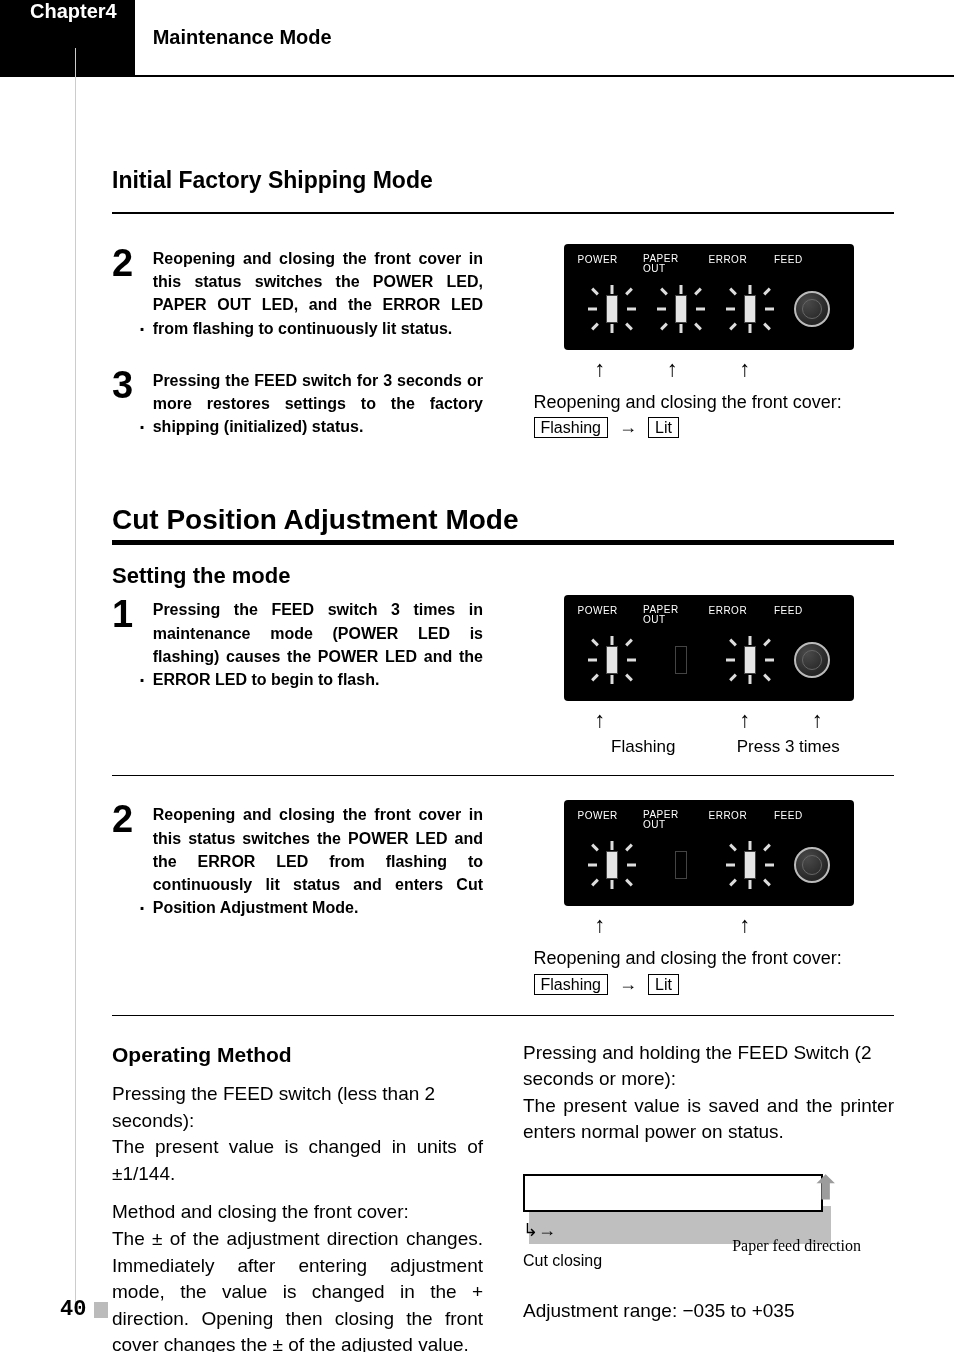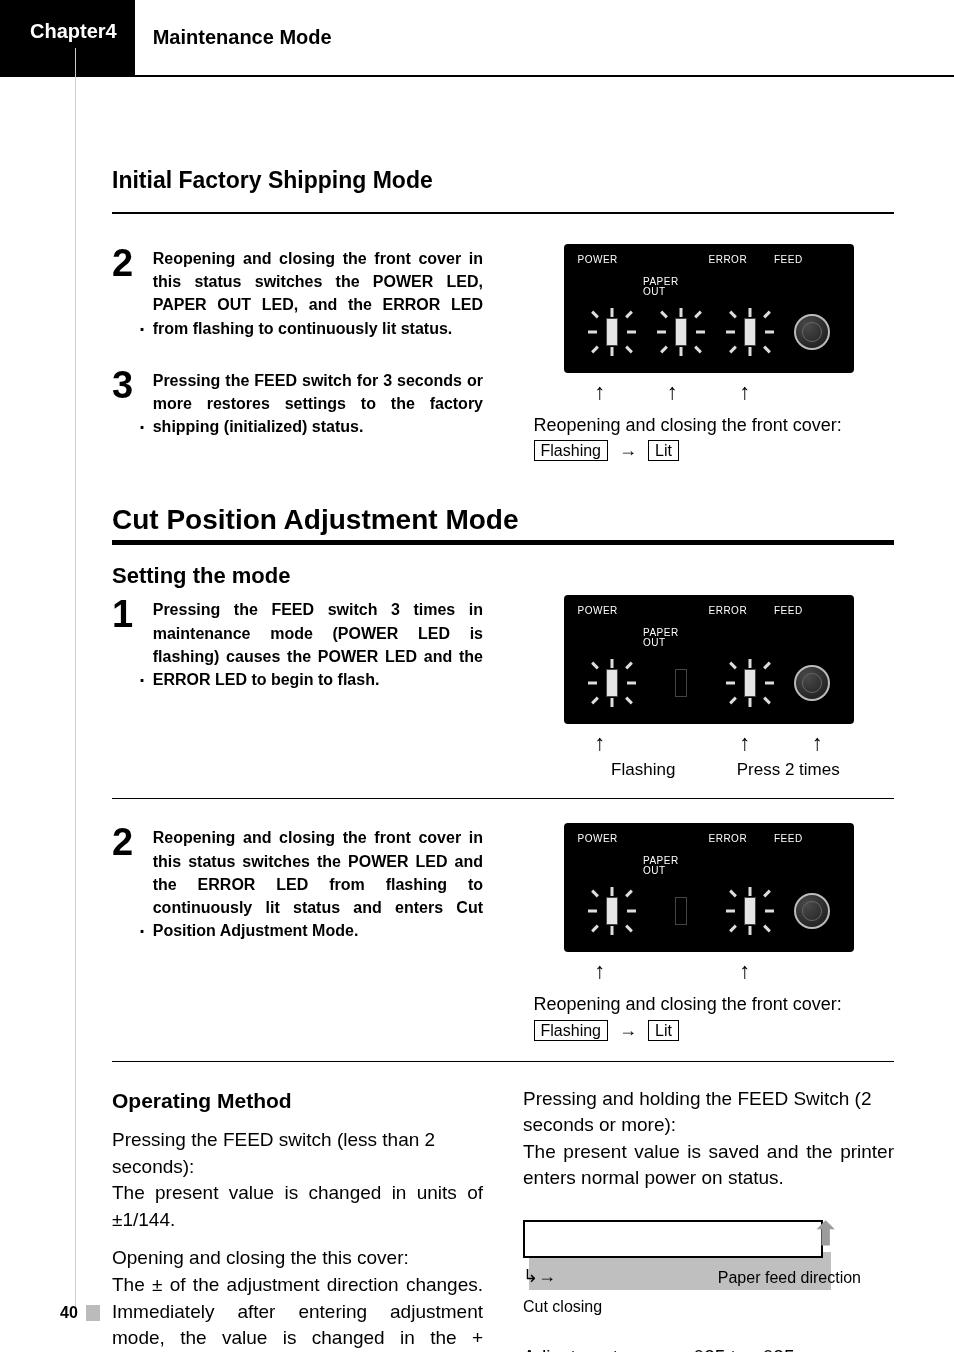--- a/index.html
+++ b/index.html
@@ -1,40 +1,40 @@
 <!DOCTYPE html>
 <html><head>
 <meta charset="utf-8">
 <style>
   * { box-sizing: border-box; margin: 0; padding: 0; }
   body { width: 954px; height: 1352px; font-family: "Times New Roman", serif; background: #fff; color: #000; position: relative; }
   
   .header-bar { display: flex; align-items: stretch; border-bottom: 2px solid #000; }
-  .chapter-box { background: #000; color: #fff; padding: 20px 18px 10px 30px; font-weight: bold; font-family: "Helvetica", Arial, sans-serif; font-size: 20px; }
+  .chapter-box { background: #000; color: #fff; padding: 0 18px 10px 30px; font-weight: bold; font-family: "Helvetica", Arial, sans-serif; font-size: 20px; }
   .header-title { padding: 26px 18px; font-weight: bold; font-family: "Helvetica", Arial, sans-serif; font-size: 20px; }
   
   .content { padding: 0 60px 0 112px; }
   .section-title { font-family: "Helvetica", Arial, sans-serif; font-weight: bold; font-size: 23px; margin-top: 90px; border-bottom: 2px solid #000; padding-bottom: 18px; }
   .major-title { font-family: "Helvetica", Arial, sans-serif; font-weight: bold; font-size: 28px; margin-top: 40px; border-bottom: 5px solid #000; padding-bottom: 4px; }
   .sub-title { font-family: "Helvetica", Arial, sans-serif; font-weight: bold; font-size: 22px; margin-top: 18px; }
   
   .columns { display: flex; gap: 40px; margin-top: 30px; }
   .col { flex: 1; }
   
   .step-row { display: flex; gap: 8px; margin-bottom: 26px; }
   .step-num { font-family: "Helvetica", Arial, sans-serif; font-weight: bold; font-size: 38px; line-height: 1; }
   .step-dot { font-family: "Helvetica", Arial, sans-serif; font-weight: bold; font-size: 20px; align-self: flex-end; padding-bottom: 4px; margin-left:-2px;}
   .step-text { font-family: "Helvetica", Arial, sans-serif; font-weight: bold; font-size: 16px; line-height: 1.45; text-align: justify; flex: 1; padding-top: 3px;}
   
   .rule-thin { border-top: 1px solid #000; margin: 18px 0 24px 0; }
   
   .led-panel { width: 290px; background: #000; border-radius: 4px; padding: 10px 14px 16px 14px; margin: 0 auto 6px auto; position:relative;}
   .led-labels { display: flex; justify-content: space-around; color: #fff; font-family: Arial, sans-serif; font-size: 10px; letter-spacing: 0.5px; margin-bottom: 10px; }
   .led-labels span { width:25%; text-align:left;}
-  .paper-out { line-height:1;margin-top:23px; }
+  .paper-out { line-height:1; }
   .led-row { display: flex; justify-content: space-around; align-items: center; }
   .led { width: 12px; height: 28px; background: #000; border: 1px solid #444; position: relative; }
   .led.lit { background: #e5e5e5; }
   .flash-rays { width: 50px; height: 50px; position: relative; display:flex; align-items:center; justify-content:center;}
   .flash-rays .led { position:relative; z-index:1;}
   .ray { position: absolute; background: #ddd; }
   .rN  { width:3px; height:9px; top:1px; left:50%; transform: translateX(-50%);}
   .rS  { width:3px; height:9px; bottom:1px; left:50%; transform: translateX(-50%);}
   .rE  { width:9px; height:3px; right:1px; top:50%; transform: translateY(-50%);}
   .rW  { width:9px; height:3px; left:1px; top:50%; transform: translateY(-50%);}
@@ -61,24 +61,24 @@
   .op-heading { font-family: "Helvetica", Arial, sans-serif; font-weight: bold; font-size: 21px; margin-bottom: 12px;}
   .op-sub { font-weight: normal; margin-top: 12px;}
   .op-body { text-align: justify;}
   
   .diagram-box { width: 310px; margin: 28px 0 10px 0; position:relative; height:100px;}
   .paper { position:absolute; left:0; top:0; width:300px; height:38px; border:2px solid #000; background:#fff;}
   .paper-shadow { position:absolute; left:6px; top:32px; width:302px; height:38px; background:#bfbfbf; z-index:-1;}
   .cut-arrow { position:absolute; left:0; top:44px; font-size:18px;}
   .feed-arrow { position:absolute; right:-6px; top:-8px; font-size:32px; color:#9c9c9c; font-weight:bold;}
   .dia-label-left { position:absolute; left:0; top:76px; font-family: Arial,sans-serif; font-size:16px;}
-  .dia-label-right { position:absolute; right:-28px; top:48px; font-family: Liberation Sans, sans-serif; font-size:16px; text-align:center; line-height:1.2;}
+  .dia-label-right { position:absolute; right:-28px; top:62px; font-family: Liberation Serif, serif; font-size:16px; text-align:center; line-height:1.2;}
   
   .pagefoot { position:absolute; bottom:30px; left:60px; display:flex; align-items:center;}
-  .pagenum { font-family: Liberation Sans, sans-serif; font-weight:bold; font-size:16px; margin-right:6px;}
+  .pagenum { font-family: Liberation Mono, monospace; font-weight:bold; font-size:22px; margin-right:6px;}
   .foot-bar { width:14px; height:16px; background:#bbb; display:inline-block; margin-left:2px;}
   .side-rule { position:absolute; left:75px; top:48px; bottom:40px; width:1px; background:#ccc;}
 </style>
 </head>
 <body>
 
 <div class="side-rule"></div>
 
 <div class="header-bar">
   <div class="chapter-box">Chapter4</div>
@@ -211,21 +211,21 @@
         </div>
       </div>
       <div class="arrow-row">
           <span class="arrow-up"></span>
           <span></span>
           <span class="arrow-up"></span>
           <span class="arrow-up"></span>
         </div>
       <div class="annot-row">
         <div class="half" style="width:55%;">Flashing</div>
-        <div class="half" style="width:45%;">Press 2 times</div>
+        <div class="half" style="width:45%;">Press 3 times</div>
       </div>
     </div>
   </div>
 
   <div class="rule-thin"></div>
 
   <div class="columns" style="margin-top:0;">
     <div class="col">
       <div class="step-row">
         <span class="step-num">2</span>
@@ -285,21 +285,21 @@
     </div>
   </div>
 
   <div class="rule-thin"></div>
 
   <div class="op-section">
     <div class="op-col">
       <div class="op-heading">Operating Method</div>
       <div class="op-sub">Pressing the FEED switch (less than 2 seconds):</div>
       <div class="op-body">The present value is changed in units of ±1/144.</div>
-      <div class="op-sub">Opening and closing the this cover:</div>
+      <div class="op-sub">Method and closing the front cover:</div>
       <div class="op-body">The ± of the adjustment direction changes. Immediately after entering adjustment mode, the value is changed in the + direction. Opening then closing the front cover changes the ± of the adjusted value.</div>
     </div>
     <div class="op-col">
       <div class="op-sub" style="margin-top:0;">Pressing and holding the FEED Switch (2 seconds or more):</div>
       <div class="op-body">The present value is saved and the printer enters normal power on status.</div>
 
       <div class="diagram-box">
         <div class="paper-shadow"></div>
         <div class="paper"></div>
         <div class="cut-arrow">↳→</div>

